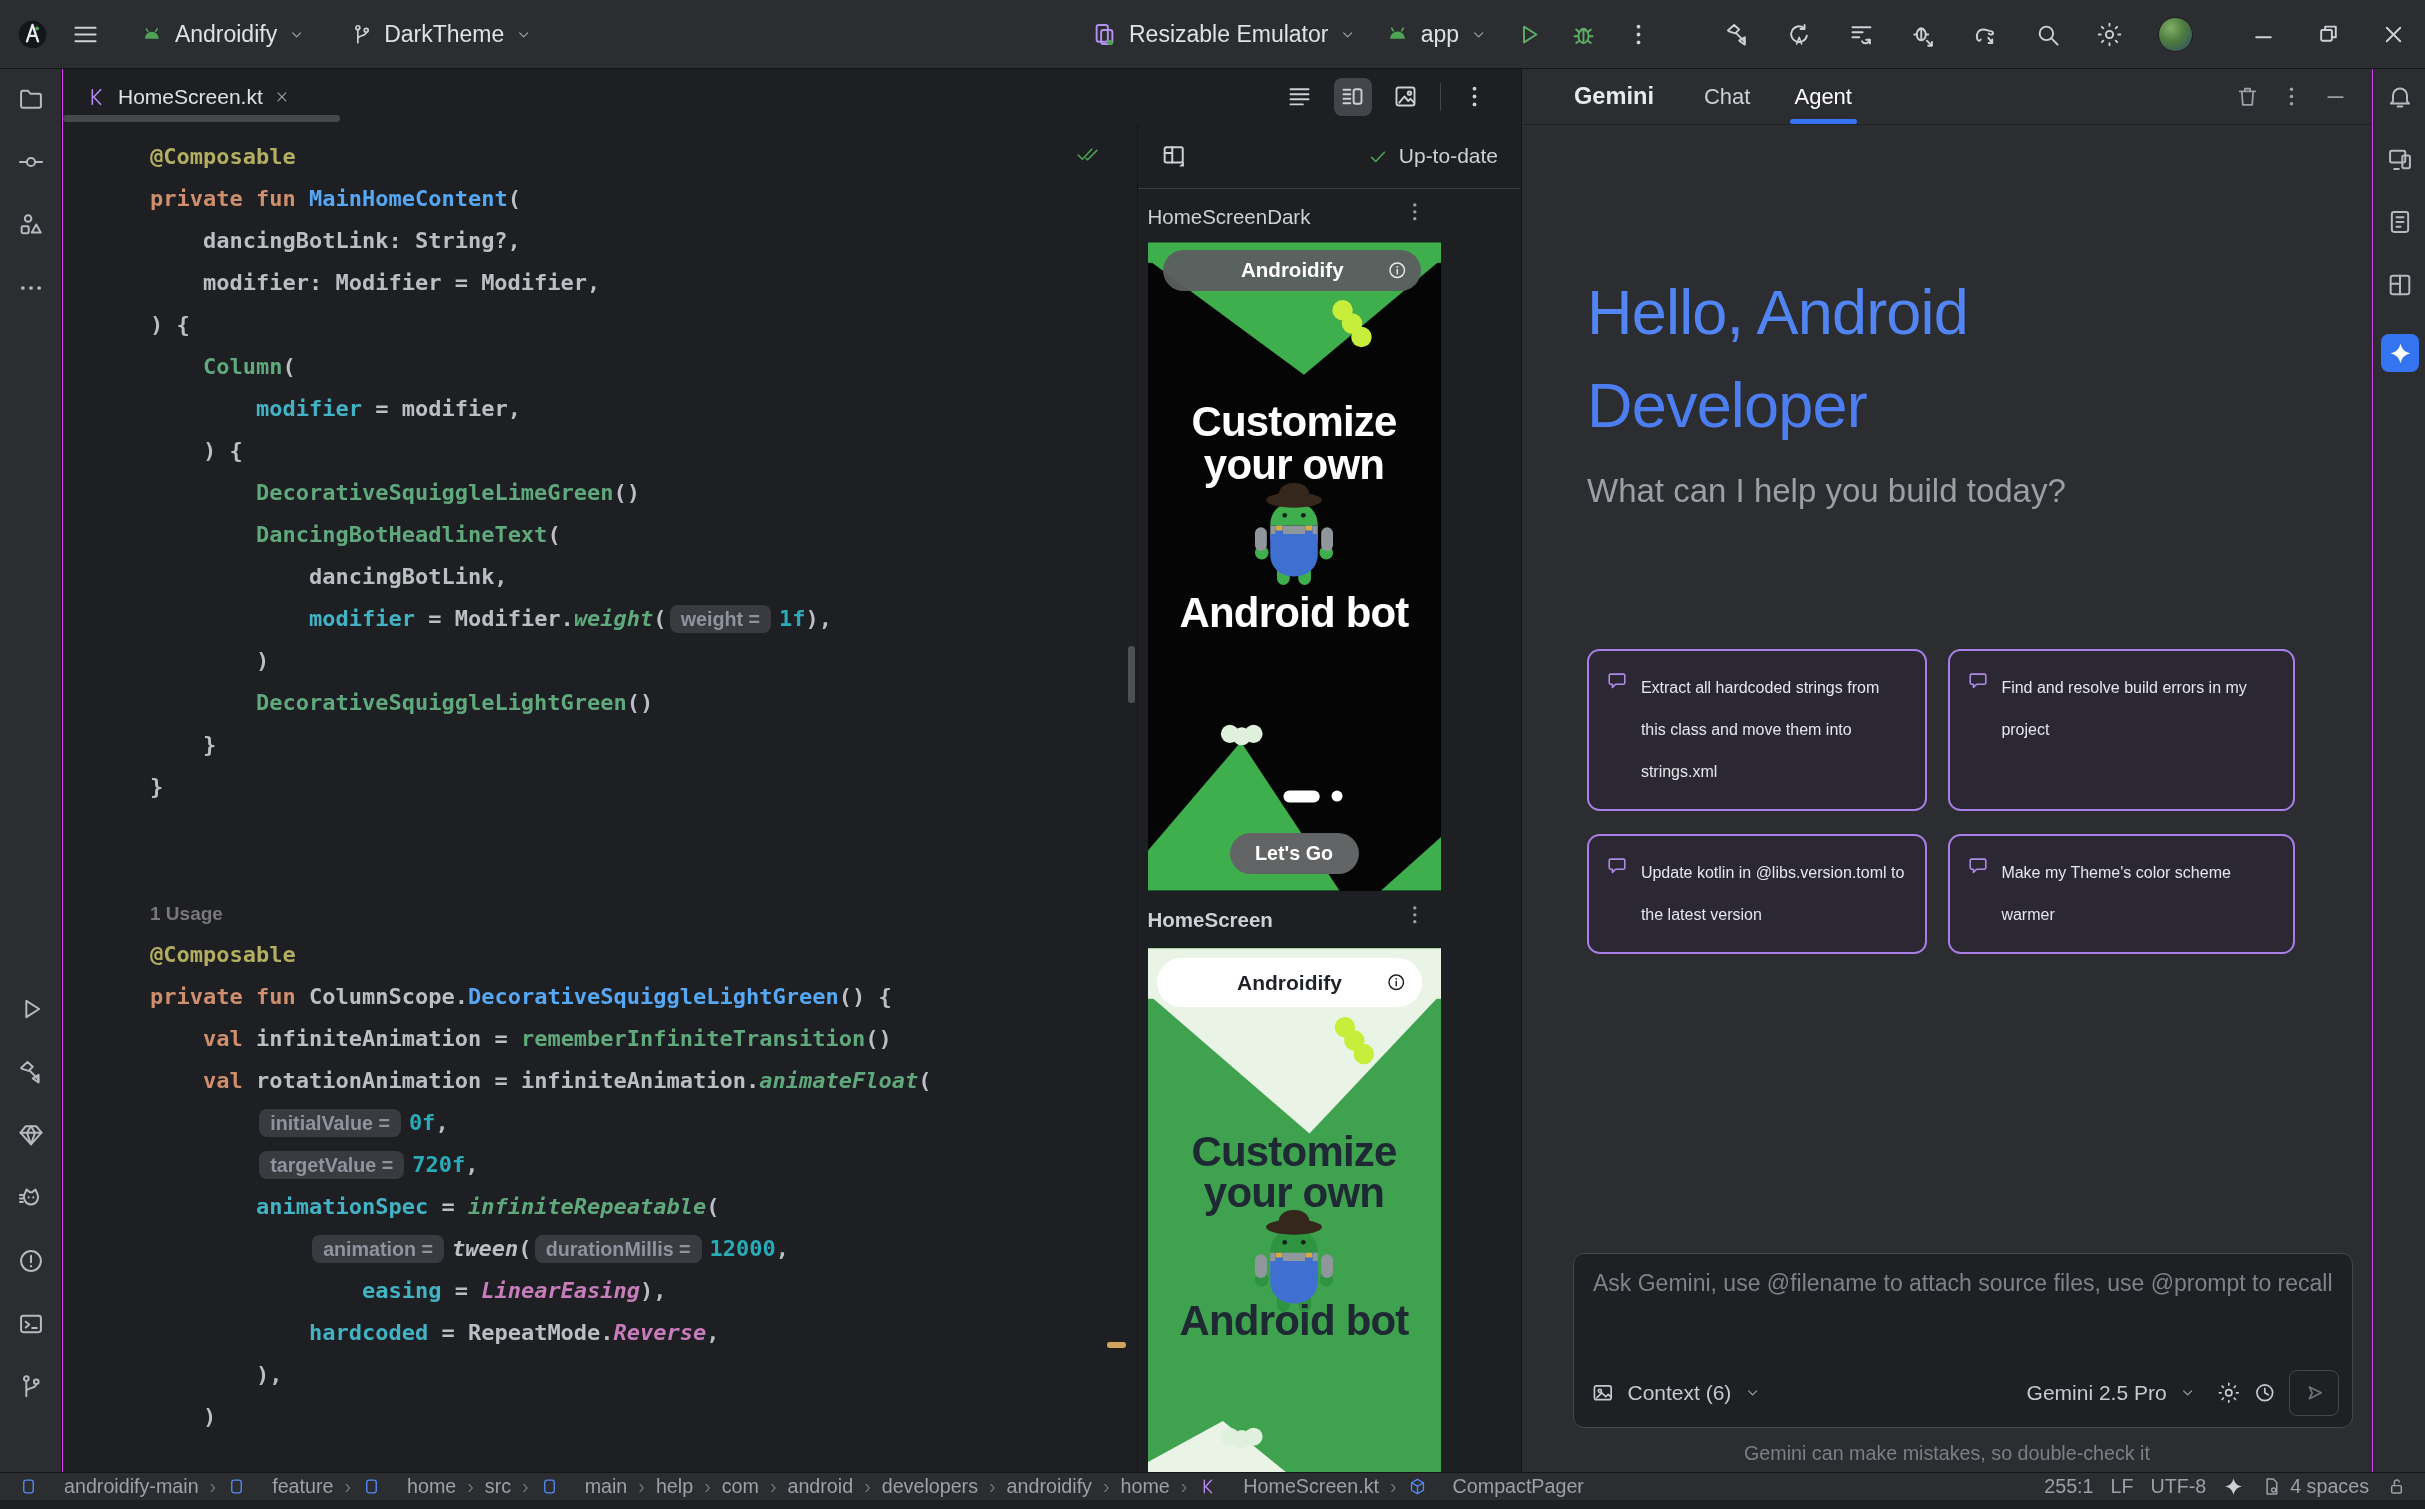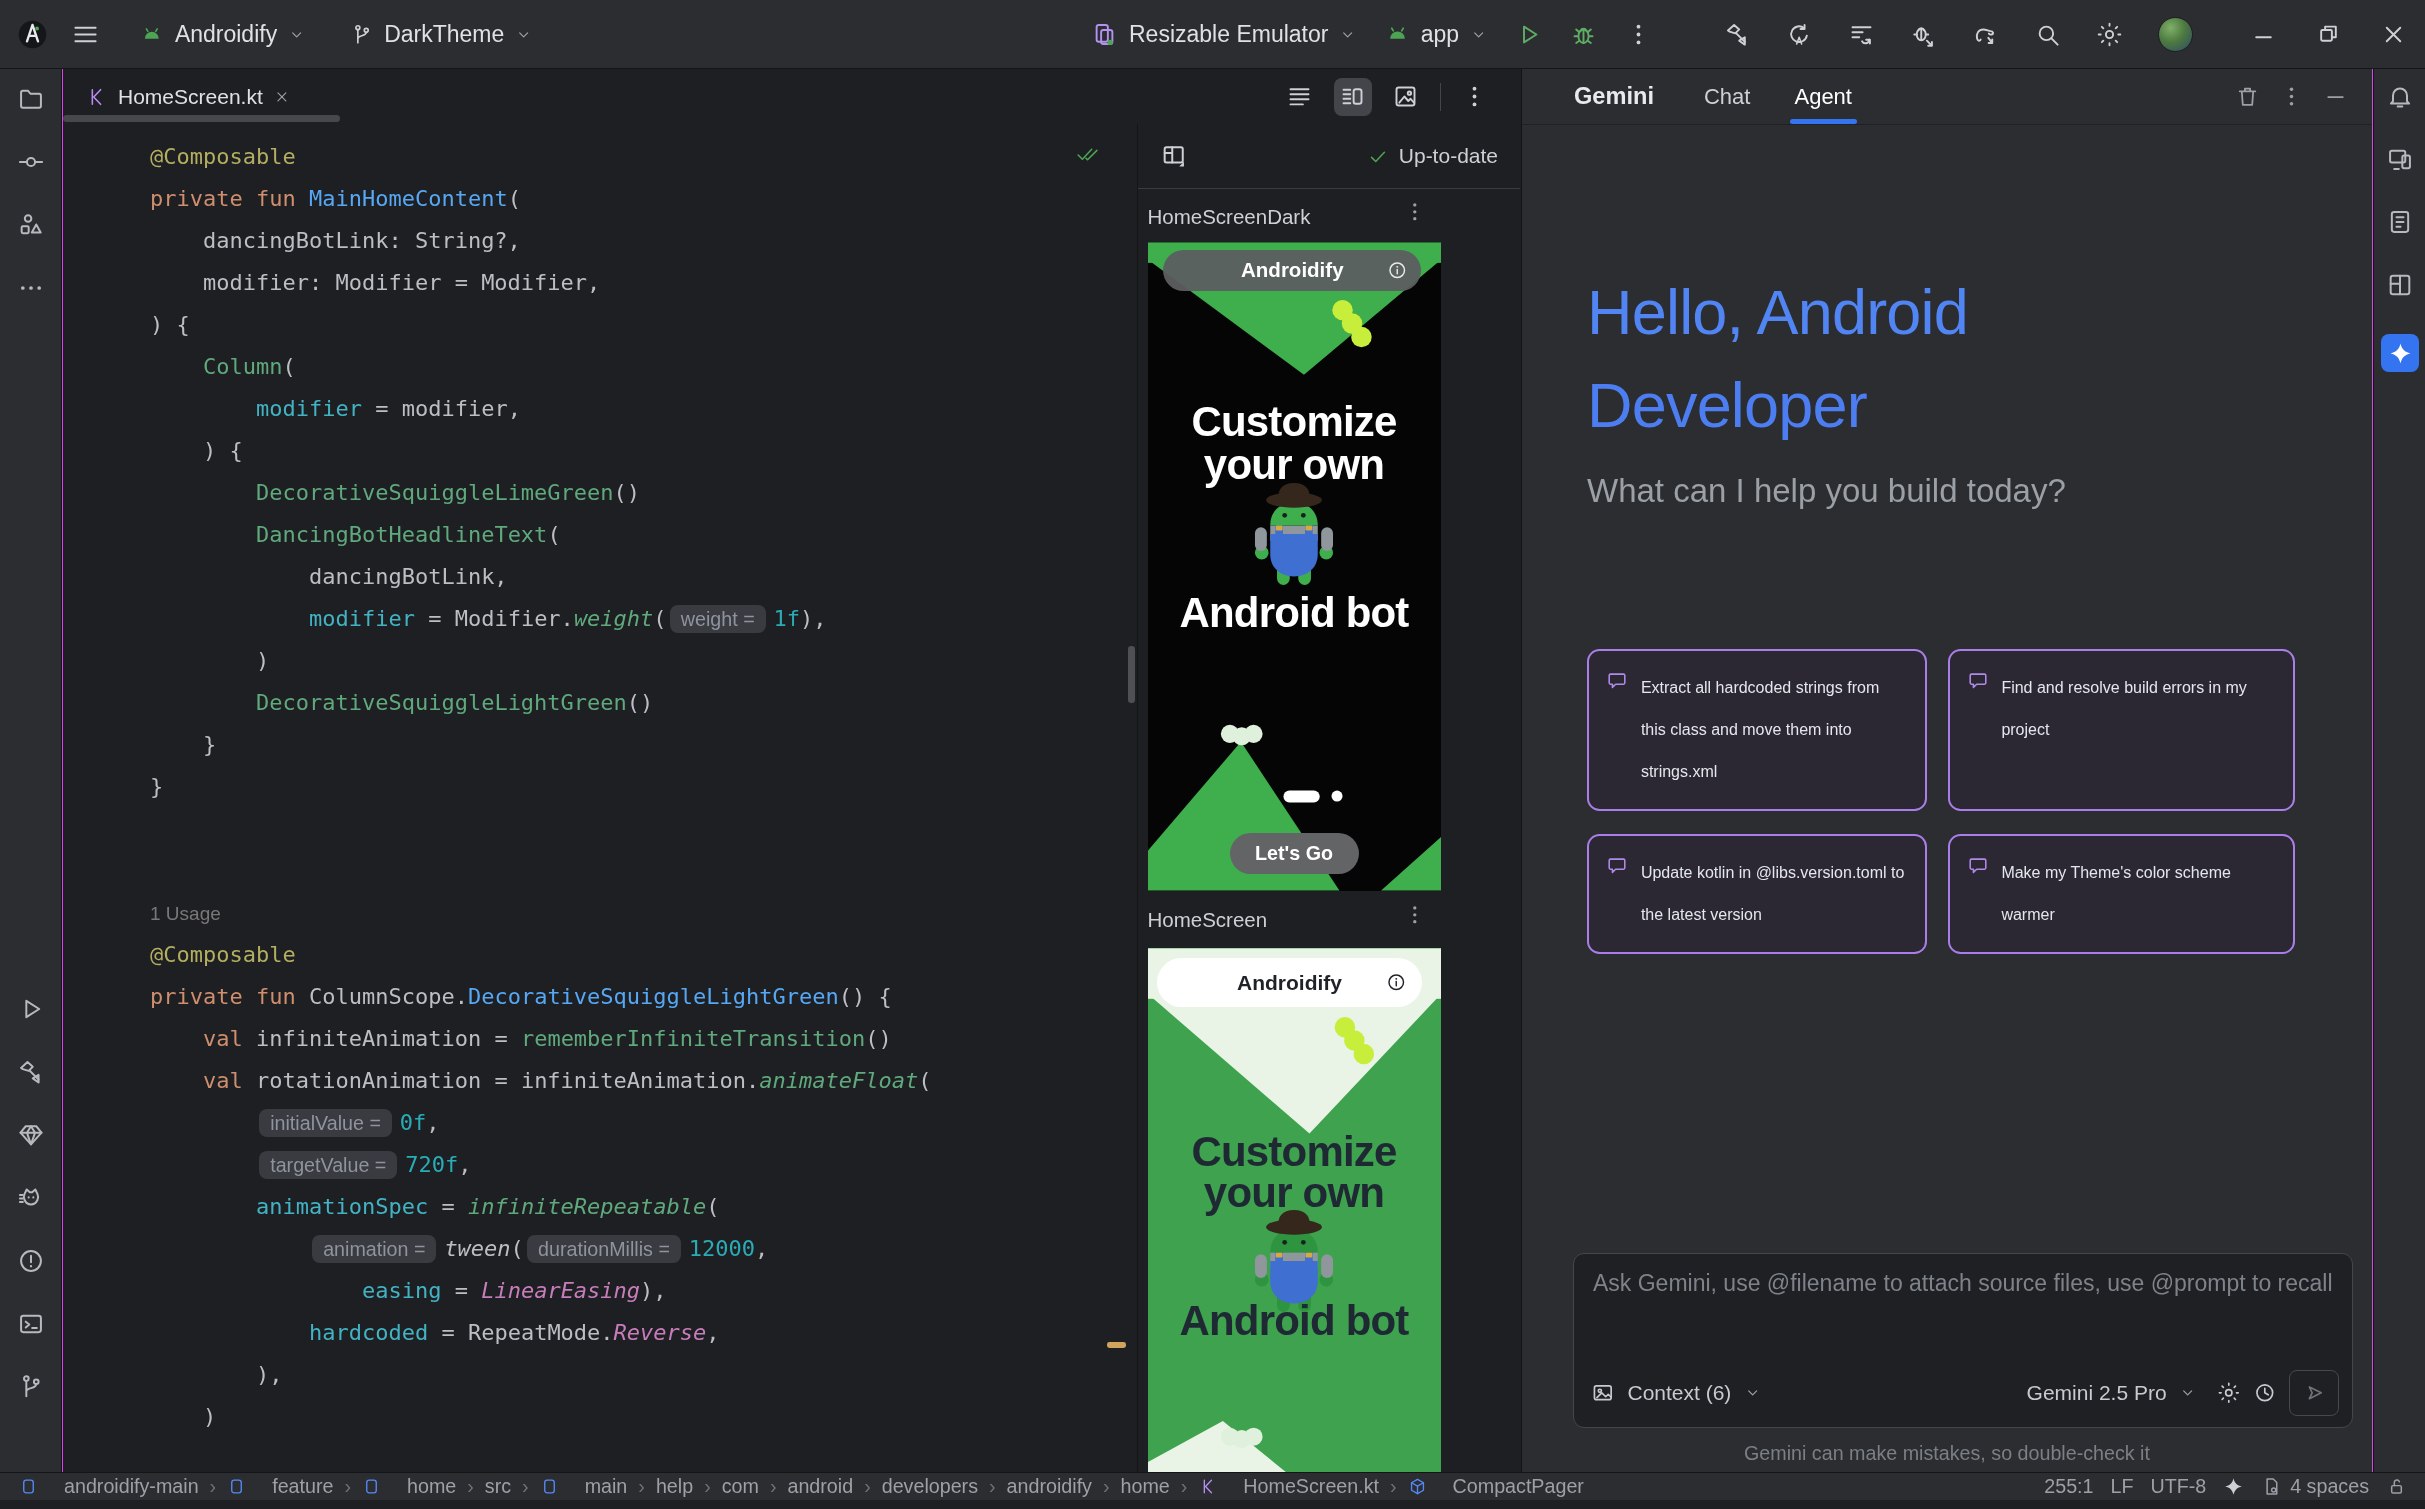--- a/index.html
+++ b/index.html
@@ -32,21 +32,21 @@
   .tabrow{position:absolute;left:0;top:0;right:0;height:55px;}
   .tab{position:absolute;left:0;top:0;height:55px;display:flex;align-items:center;gap:11px;padding:0 22px;font-size:21px;color:#dfe1e5;cursor:pointer;}
   .tab .kico{width:22px;height:22px;color:#b98bf5;}
   .tab .closex{width:15.8px;height:15.8px;color:#9da0a8;}
   .tabbar-indicator{position:absolute;left:0;bottom:1.6px;width:277px;height:7.9px;border-radius:3.9px;background:#46484b;}
   .viewmodes{position:absolute;right:33px;top:8.7px;display:flex;align-items:center;gap:20.5px;}
   .vmic{width:27px;height:27px;color:#ced0d6;cursor:pointer;}
   .selbox{background:#43454a;border-radius:7.9px;padding:5.5px;display:flex;}
   .vdiv{width:0.8px;height:28px;background:#43454a;}
   
-  .editor{position:absolute;left:0;top:55px;width:1074px;bottom:0;overflow:hidden;}
+  .editor{position:absolute;left:0;top:55px;width:1074px;bottom:0;overflow:hidden;font-weight:bold;}
   #code{padding:11.8px 0 0 87px;font-family:"DejaVu Sans Mono",monospace;font-size:22px;}
   .cl{white-space:pre;height:42px;line-height:42px;}
   .s-txt{color:#bcbec4;} .s-kw{color:#cf8e6d;} .s-fn{color:#56a8f5;} .s-ann{color:#b3ae60;}
   .s-call{color:#5fa97d;} .s-named{color:#42b3c4;} .s-num{color:#2aacb8;}
   .s-static{color:#c77dbb;font-style:italic;}
   .s-itcall{color:#5fa97d;font-style:italic;} .s-itfn{color:#bcbec4;font-style:italic;}
   .s-hint{background:#393b40;color:#8e939e;border-radius:7.9px;padding:3.2px 11px;margin:0 7.9px 0 3.2px;font-family:"Liberation Sans",sans-serif;font-size:19.7px;}
   .s-usage{color:#787878;font-family:"Liberation Sans",sans-serif;font-size:19px;}
   .inspect-check{position:absolute;right:38px;top:17.3px;width:25px;height:25px;color:#4ca454;}
   .scroll-thumb{position:absolute;right:2.4px;top:522px;width:6.3px;height:57px;border-radius:3.2px;background:#4e5053;}
@@ -529,21 +529,21 @@
               <circle cx="71" cy="44" r="2.8" fill="#14241a"></circle>
             <ellipse cx="60" cy="26" rx="33" ry="9" fill="#35271c"></ellipse>
             <path d="M42 26c-2-12 4-20 18-20s20 8 18 20z" fill="#35271c"></path>
           </svg>
           <div class="hline" style="top:347px;color:#fff;">Android bot</div>
           <div class="pill" style="left:82px;top:591px;width:129px;height:41px;background:#626465;color:#fff;font-size:19.7px;">
             <span>Let's Go</span>
           </div>
         </div>
 
-        <div class="plabel" style="top:719px;">HomeScreen</div>
+        <div class="plabel" style="top:719px;font-weight:bold;">HomeScreen</div>
         <span class="ic pkebab" style="top:714px;">
             <svg viewBox="0 0 24 24" fill="none" stroke="currentColor" stroke-width="1.7" stroke-linecap="round" stroke-linejoin="round">
               <circle cx="12" cy="5" r="1.7" fill="currentColor" stroke="none"></circle>
               <circle cx="12" cy="12" r="1.7" fill="currentColor" stroke="none"></circle>
               <circle cx="12" cy="19" r="1.7" fill="currentColor" stroke="none"></circle>
             </svg>
           </span>
 
         <div class="phone" style="top:759px;height:534px;background:#3ea24e;">
           <svg class="art" width="293" height="534" viewBox="0 0 372 677">

